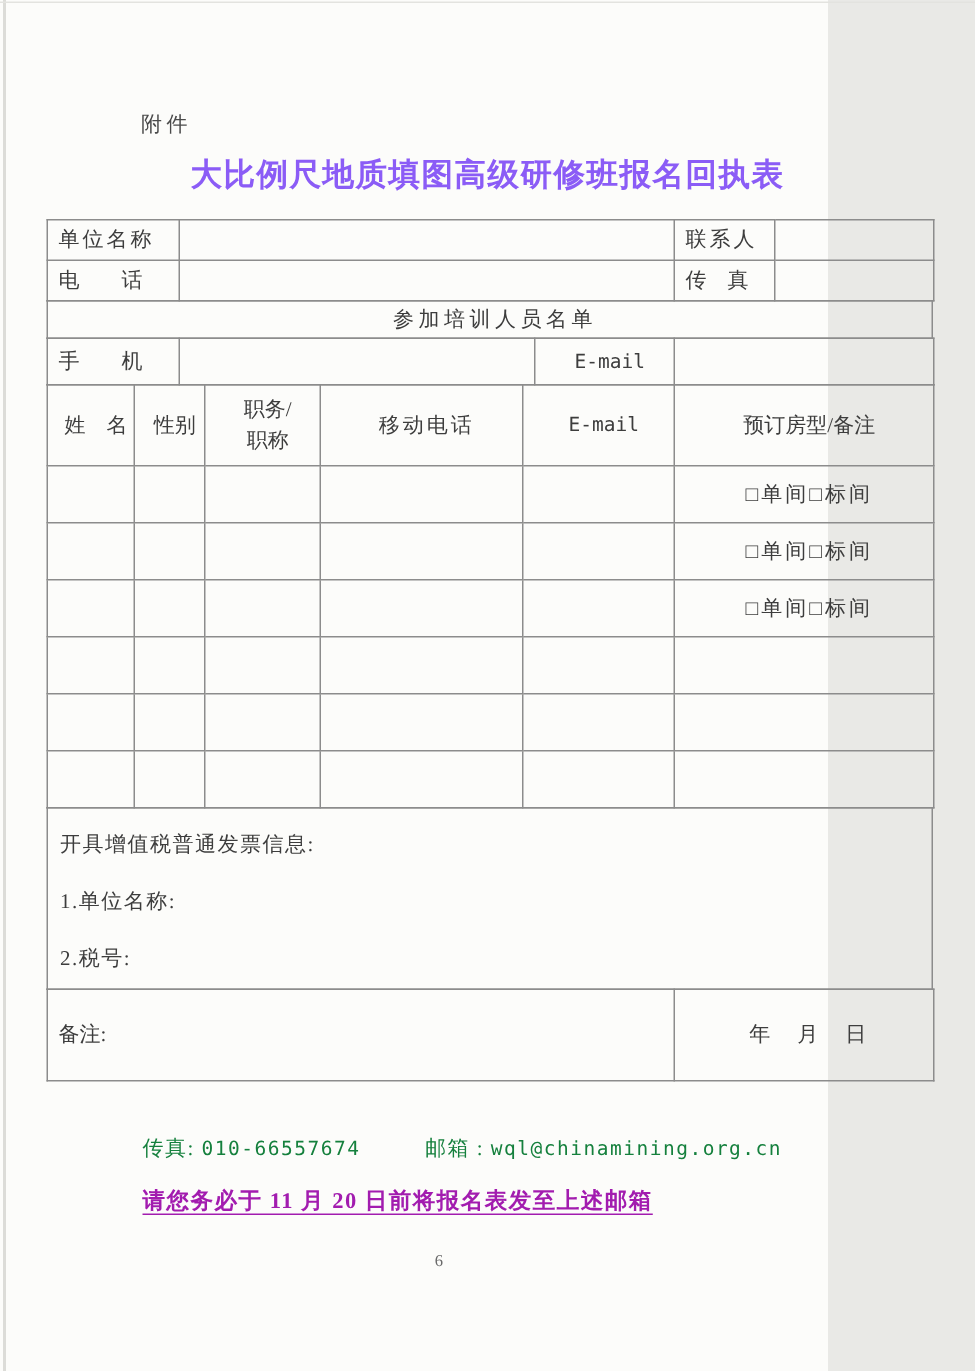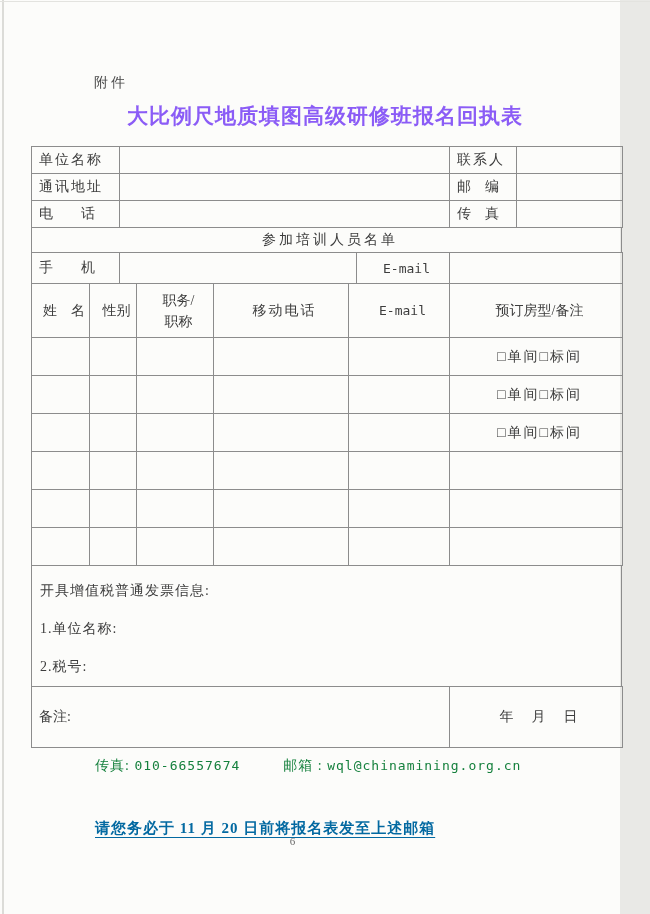--- a/index.html
+++ b/index.html
@@ -5,21 +5,21 @@
   html,body{margin:0;padding:0;}
   body{
     width:650px;height:914px;
     background:#e9e9e6;
     font-family:"Liberation Serif","DejaVu Serif",serif;
     color:#3d3d3d;
     position:relative;
     overflow:hidden;
   }
   .paper{
-    position:absolute;left:0;top:0;width:620px;height:914px;
+    position:absolute;left:0;top:0;width:552px;height:914px;
     background:#fcfcfa;
   }
   
   .edge-left{position:absolute;left:2px;top:0;width:2px;height:914px;background:#dcdcd8;}
   .edge-top{position:absolute;left:0;top:1px;width:650px;height:1px;background:#e3e3df;}
 
   .attachment{
     position:absolute;left:94px;top:74px;
     font-size:14px;letter-spacing:3px;color:#4a4a4a;
   }
@@ -52,24 +52,23 @@
   .remarks-cell{vertical-align:middle;}
   .date-cell{text-align:center;padding:0;letter-spacing:2px;margin-top:20px;}
 
   .faxline{
     position:absolute;left:95px;top:757px;width:520px;
     font-size:14px;color:#15803d;letter-spacing:1px;
   }
   .faxline .gap{display:inline-block;width:34px;}
   .deadline{
     position:absolute;left:95px;top:791px;
-    font-size:15px;font-weight:bold;color:#0369a1;
+    font-size:15px;font-weight:bold;color:#a21caf;
     text-decoration:underline;text-underline-offset:4px;
     letter-spacing:1px;
-    margin-top:28px;
   }
   .pagenum{
     position:absolute;left:0;top:835px;width:585px;text-align:center;
     font-size:11px;color:#6a6a6a;
   }
 </style>
 </head>
 <body>
 
 <div class="paper">
@@ -86,26 +85,20 @@
           <col style="width:88px">
           <col style="width:330px">
           <col style="width:67px">
           <col style="width:106px">
         </colgroup>
       <tbody>
           <tr style="height:27px">
         <td class="ls2">单位名称</td>
         <td></td>
         <td class="ls2">联系人</td>
-        <td></td>
-      </tr>
-      <tr style="height:27px">
-        <td class="ls2">通讯地址</td>
-        <td></td>
-        <td>邮　编</td>
         <td></td>
       </tr>
       <tr style="height:27px">
         <td>电　　话</td>
         <td></td>
         <td>传　真</td>
         <td></td>
       </tr>
     </tbody>
       </table>

